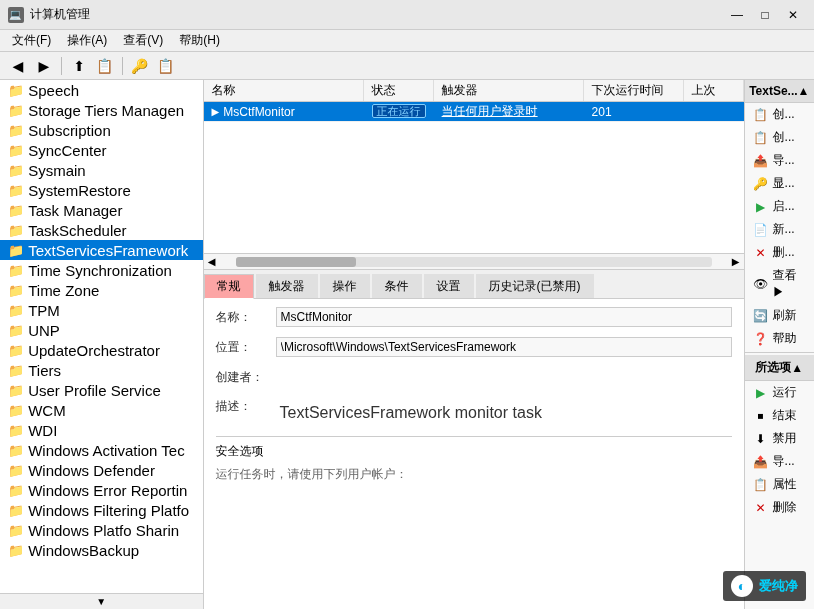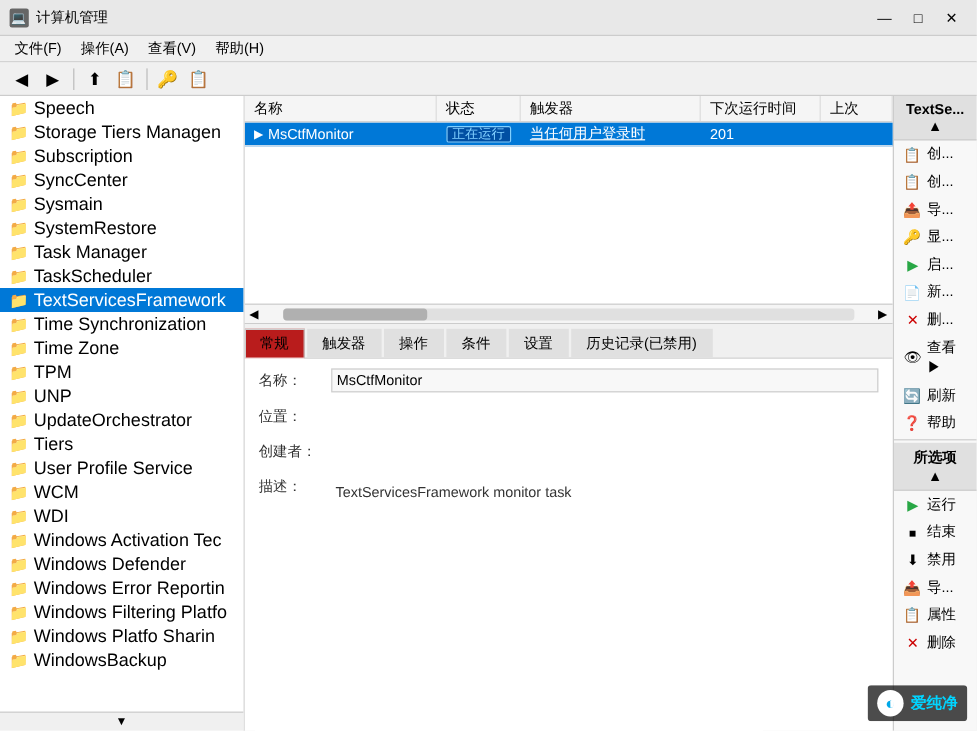--- a/index.html
+++ b/index.html
@@ -215,21 +215,21 @@
     .tab {
       padding: 3px 12px;
       font-size: 12px;
       cursor: pointer;
       border: 1px solid transparent;
       border-bottom: none;
       margin-right: 2px;
       background: #e0e0e0;
     }
     .tab.active {
-      background: #b91c1c;
+      background: #fca5a5;
       border-color: #ccc;
       border-bottom: 1px solid white;
       margin-bottom: -1px;
     }
 
     
     .detail-content {
       flex: 1;
       overflow-y: auto;
       padding: 8px 12px;
@@ -254,21 +254,21 @@
     .detail-input {
       width: 100%;
       border: 1px solid #ccc;
       padding: 2px 4px;
       font-size: 12px;
       background: #f8f8f8;
       font-family: inherit;
     }
     .detail-desc {
       margin-top: 4px;
-      font-size: 12px;
+      font-size: 16px;
       color: #333;
       padding: 4px;
       background: white;
     }
     .security-section {
       margin-top: 8px;
       border-top: 1px solid #ccc;
       padding-top: 6px;
     }
     .security-label { font-size: 12px; margin-bottom: 6px; }
@@ -284,22 +284,21 @@
       overflow-y: auto;
     }
     .ops-section-title {
       background: #e0e0e0;
       padding: 4px 8px;
       font-size: 12px;
       font-weight: bold;
       border-bottom: 1px solid #ccc;
       display: flex;
       align-items: center;
-      justify-content: space-between;
-      flex-direction: column;
+      justify-content: center;
     }
     .ops-item {
       display: flex;
       align-items: center;
       gap: 4px;
       padding: 3px 8px;
       cursor: pointer;
       font-size: 12px;
     }
     .ops-icon {
@@ -522,32 +521,39 @@
         </div>
       <div class="detail-content">
         <div class="detail-row">
           <div class="detail-label">名称：</div>
           <div class="detail-value">
             <input class="detail-input" readonly="" value="MsCtfMonitor" style="">
           </div>
         </div>
         <div class="detail-row">
           <div class="detail-label">位置：</div>
+          <div class="detail-value">
+            <input class="detail-input" readonly="" value="\Microsoft\Windows\TextServicesFramework" style="">
+          </div>
         </div>
         <div class="detail-row">
           <div class="detail-label">创建者：</div>
           <div class="detail-value">
           </div>
         </div>
         <div class="detail-row">
           <div class="detail-label">描述：</div>
           <div class="detail-value">
             <div class="detail-desc">TextServicesFramework monitor task</div>
           </div>
         </div>
+        <div class="security-section">
+          <div class="security-label">安全选项</div>
+          <div class="security-note">运行任务时，请使用下列用户帐户：</div>
+        </div>
       </div>
     </div>
 
   </div>
 
   <div class="operations-panel">
 
   <div class="ops-section-title">
         <span>TextSe...</span>
         <span>▲</span>

